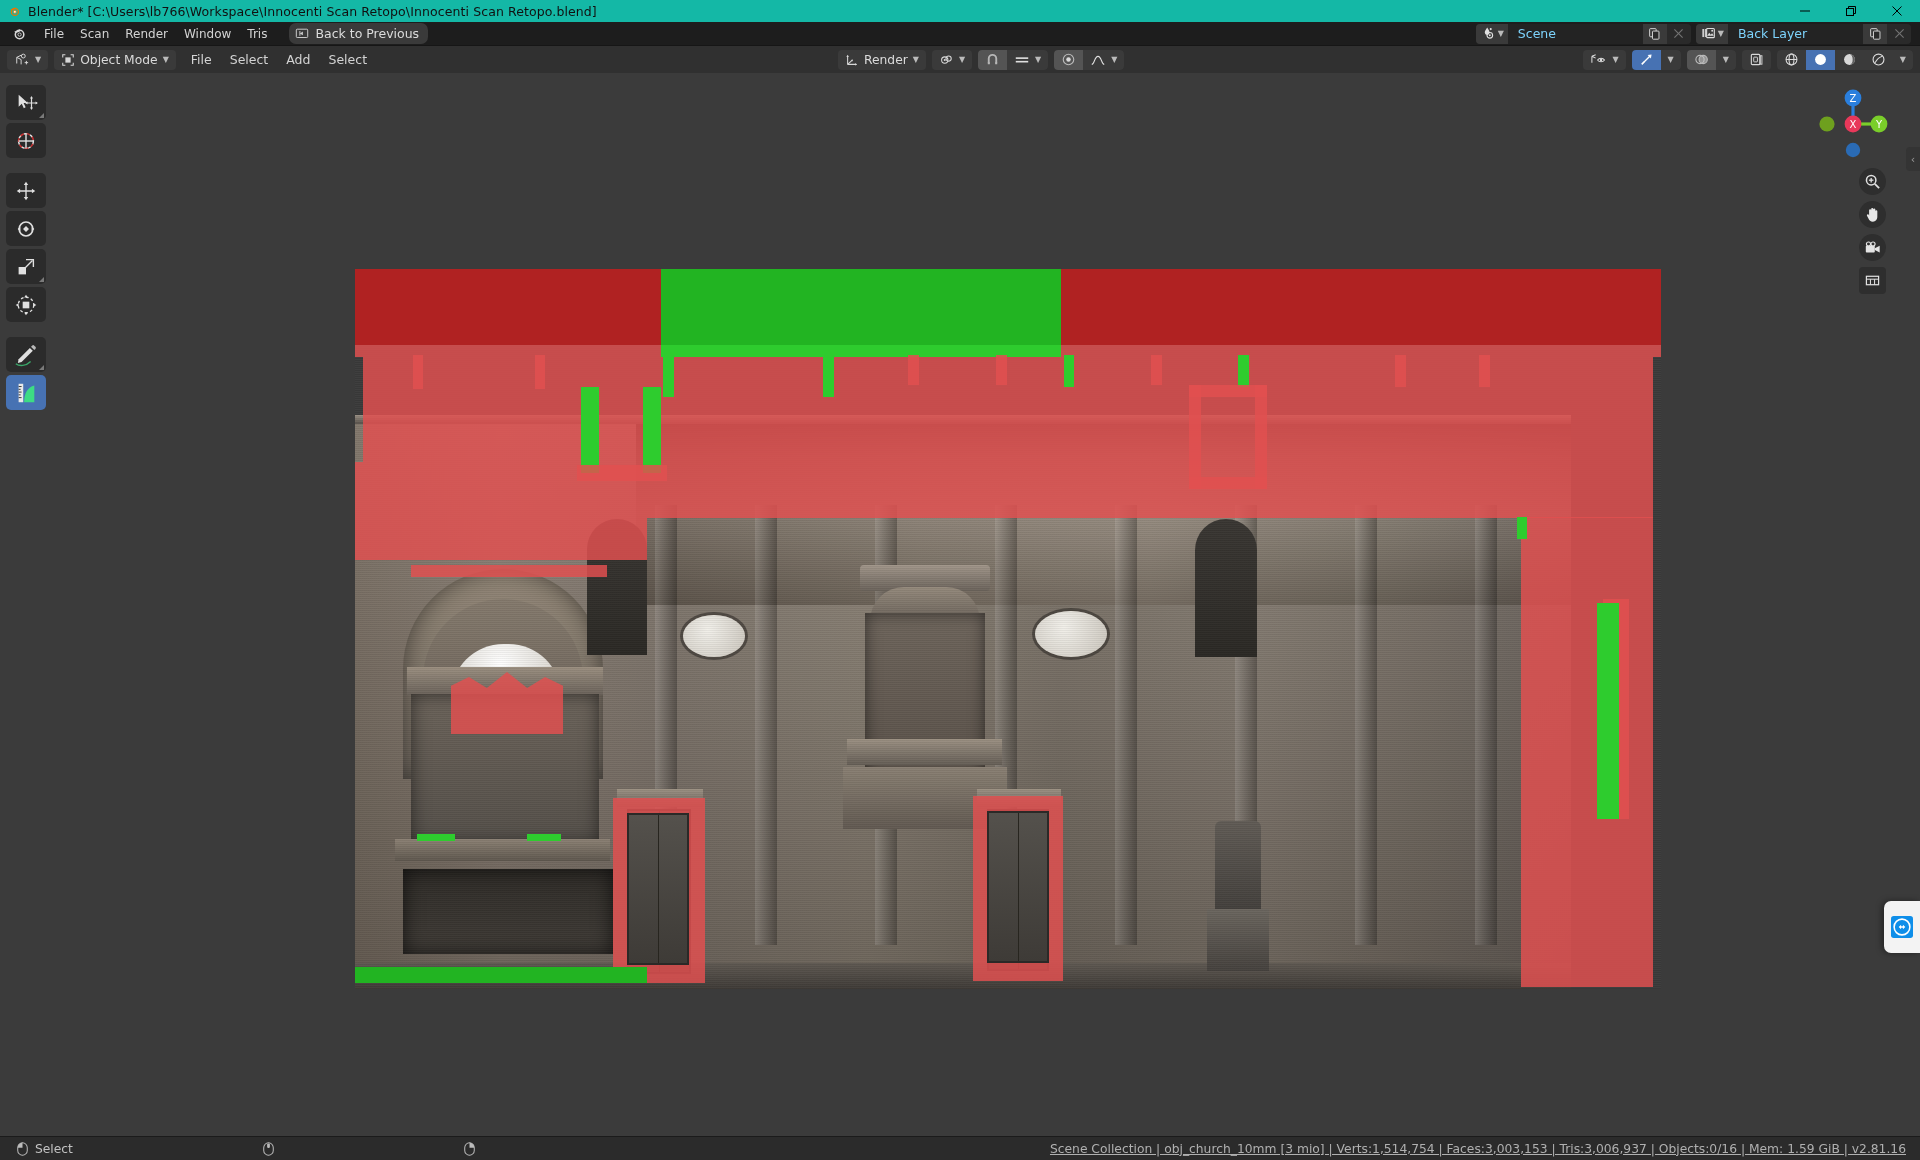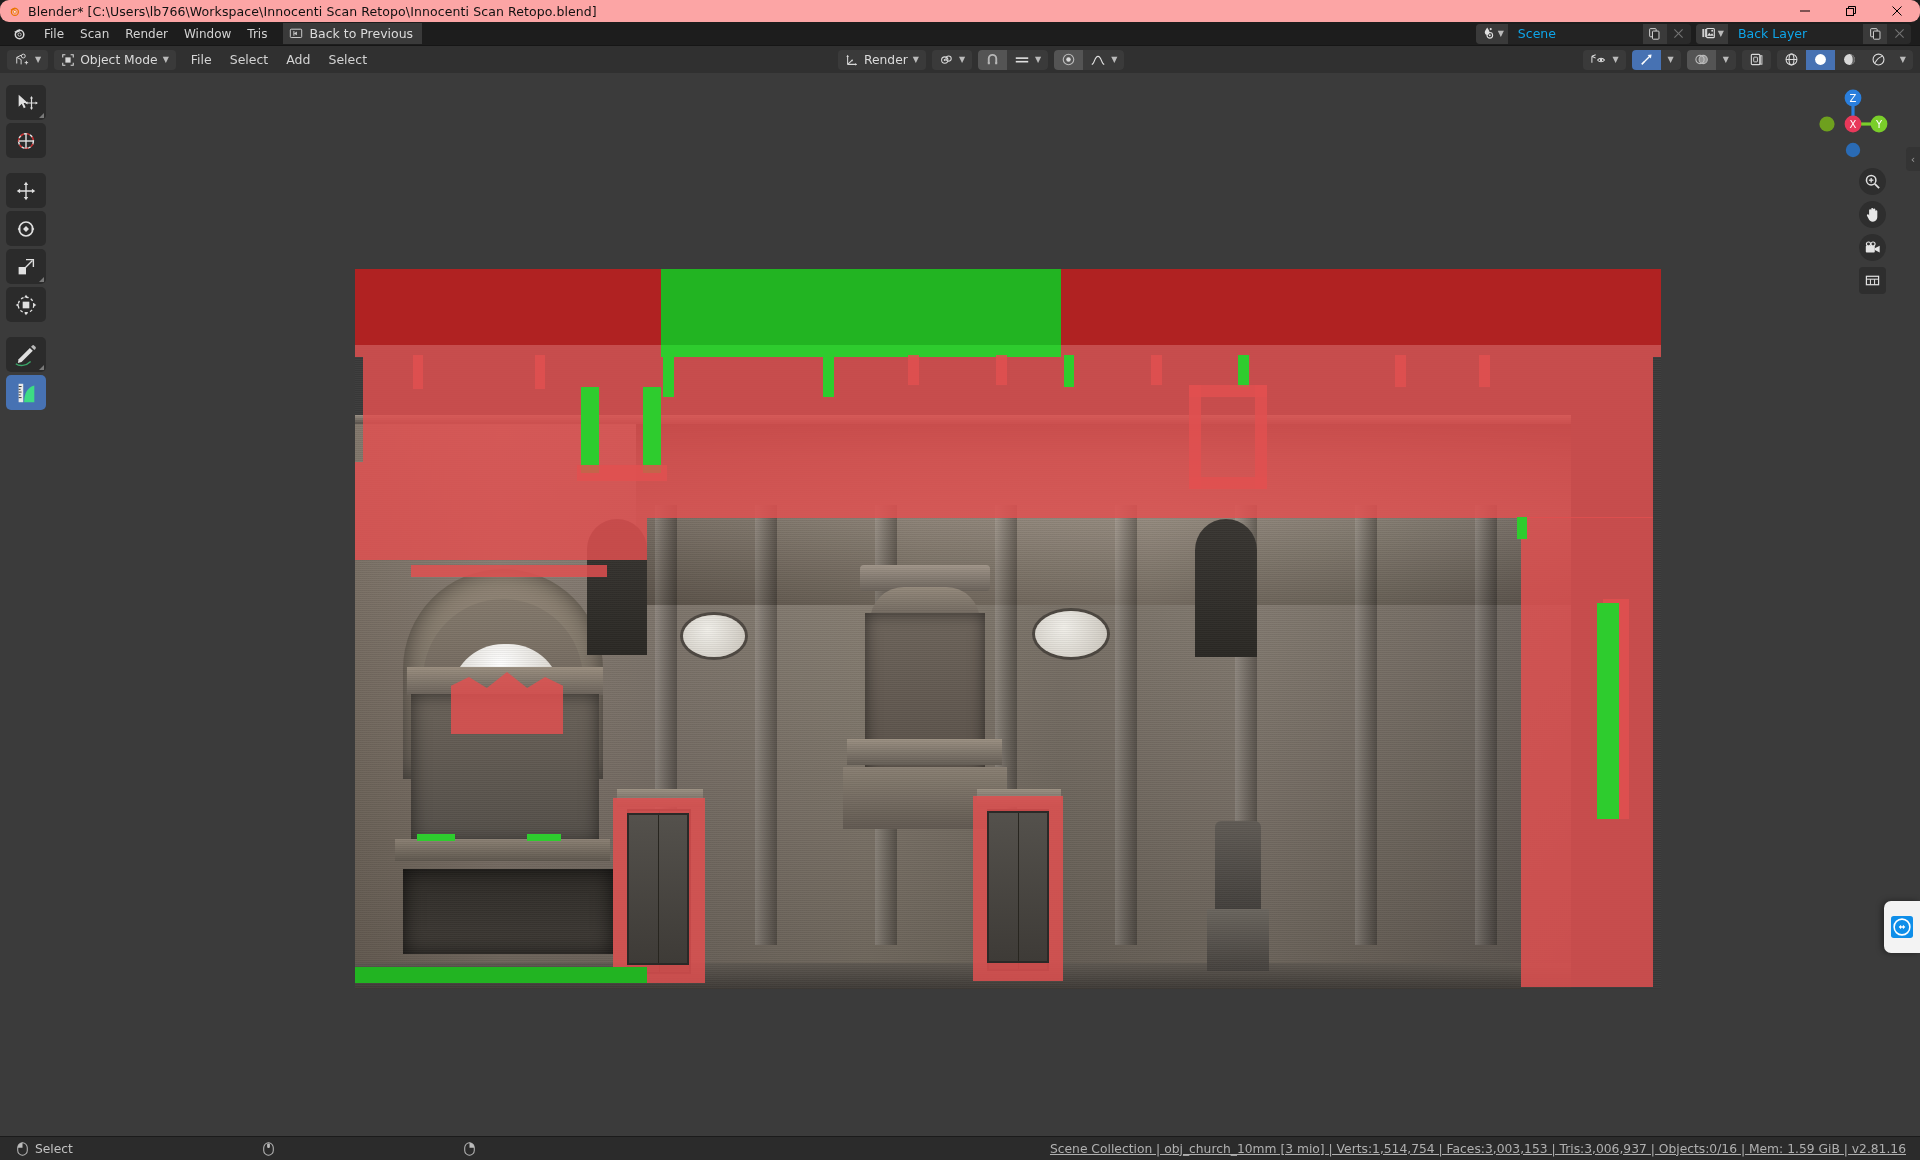--- a/index.html
+++ b/index.html
@@ -8,22 +8,22 @@
     background:#1d1d1d;
     font-family:"DejaVu Sans", sans-serif;
     overflow:hidden;
     color:#e6e6e6;
   }
   body { position:relative; }
 
   
   #titlebar {
     position:absolute; left:0; top:0; width:1920px; height:22px;
-    background:#fca5a5; color:#000;
-    display:flex; align-items:center;border-radius:9px;
+    background:#14b8a6; color:#000;
+    display:flex; align-items:center;
   }
   #titlebar .bl-logo { width:14px; height:14px; margin-left:7px; margin-right:7px; flex:none; }
   #titlebar .title-text {
     font-size:12.5px; letter-spacing:0.1px; color:#111; white-space:nowrap;
   }
   #titlebar .win-btns { margin-left:auto; display:flex; height:22px; }
   #titlebar .win-btn {
     width:46px; height:22px; display:flex; align-items:center; justify-content:center;
     color:#111; font-size:12px;
   }
@@ -34,36 +34,36 @@
     background:#1d1d1d;
     display:flex; align-items:center;
     border-bottom:1px solid #161616;
   }
   .blender-icon-small { width:17px; height:17px; margin:0 9px 0 10px; flex:none; }
   .menu-item {
     font-size:12px; color:#d3d3d3; padding:3px 8px; border-radius:3px;
     white-space:nowrap; line-height:14px;
   }
   #back-prev {
-    margin-left:8px; background:#3a3a3a; border-radius:0;
+    margin-left:14px; background:#3a3a3a; border-radius:7px;
     display:flex; align-items:center; gap:6px;
     padding:3px 9px 3px 6px; font-size:12.5px; color:#dcdcdc;
   }
   .topbar-right { margin-left:auto; display:flex; align-items:center; gap:5px; padding-right:9px; }
   .id-block {
     display:flex; align-items:center; height:20px;
     background:#282828; border-radius:4px; overflow:hidden;
   }
   .id-icon-btn {
     display:flex; align-items:center; gap:2px;
     background:#3a3a3a; height:20px; padding:0 4px 0 5px;
   }
   .id-name {
     background:#232323; height:20px; display:flex; align-items:center;
-    padding:0 10px; font-size:12.5px; color:#0ea5e9; min-width:135px;
+    padding:0 10px; font-size:12.5px; color:#7dd3fc; min-width:135px;
   }
   .id-btn {
     width:24px; height:20px; display:flex; align-items:center; justify-content:center;
     background:#3a3a3a;
   }
   .id-btn.dim { background:#2e2e2e; opacity:.45; }
   .chev { font-size:8px; color:#bbb; line-height:1; }
 
   
   #vp-header {

